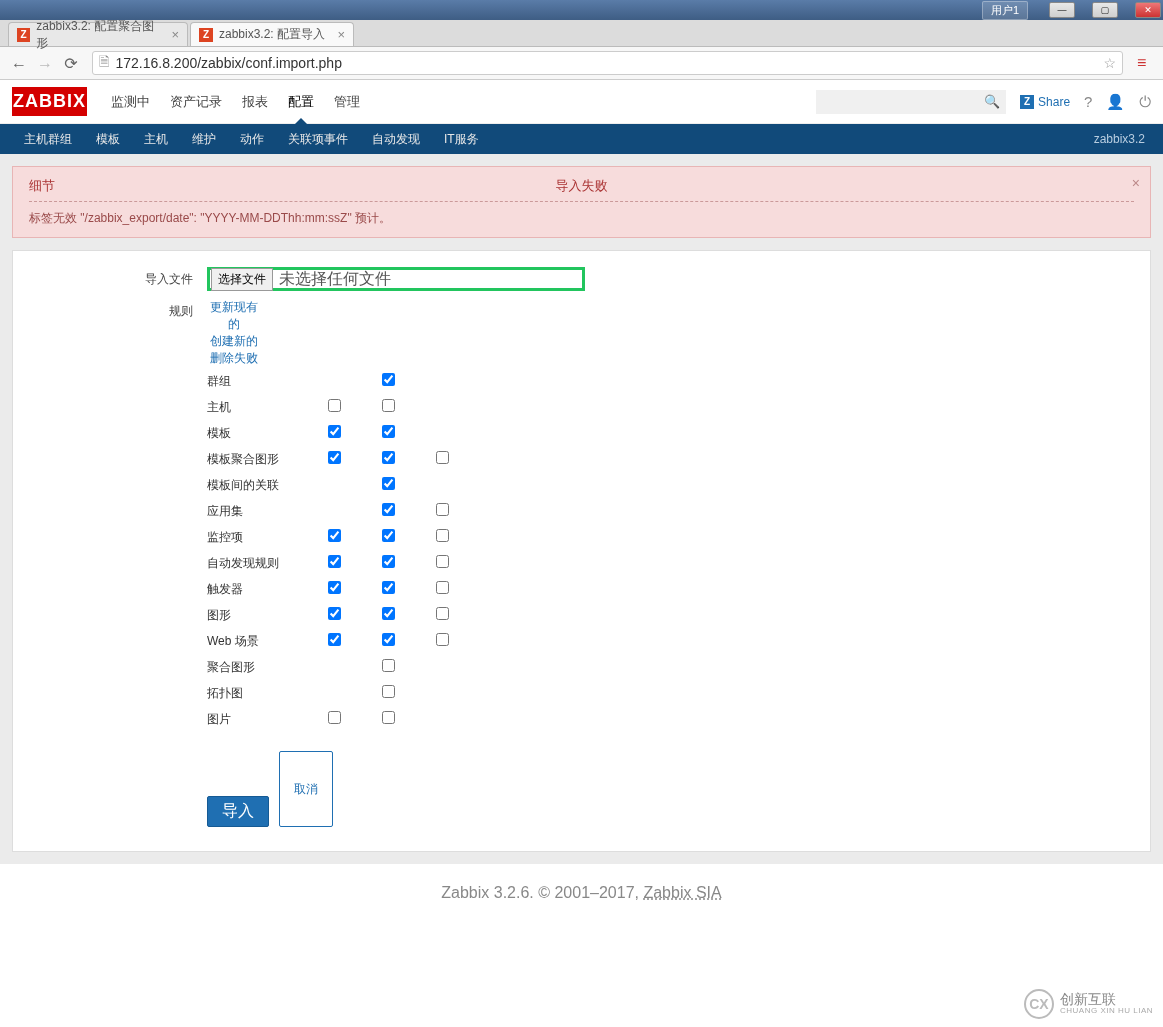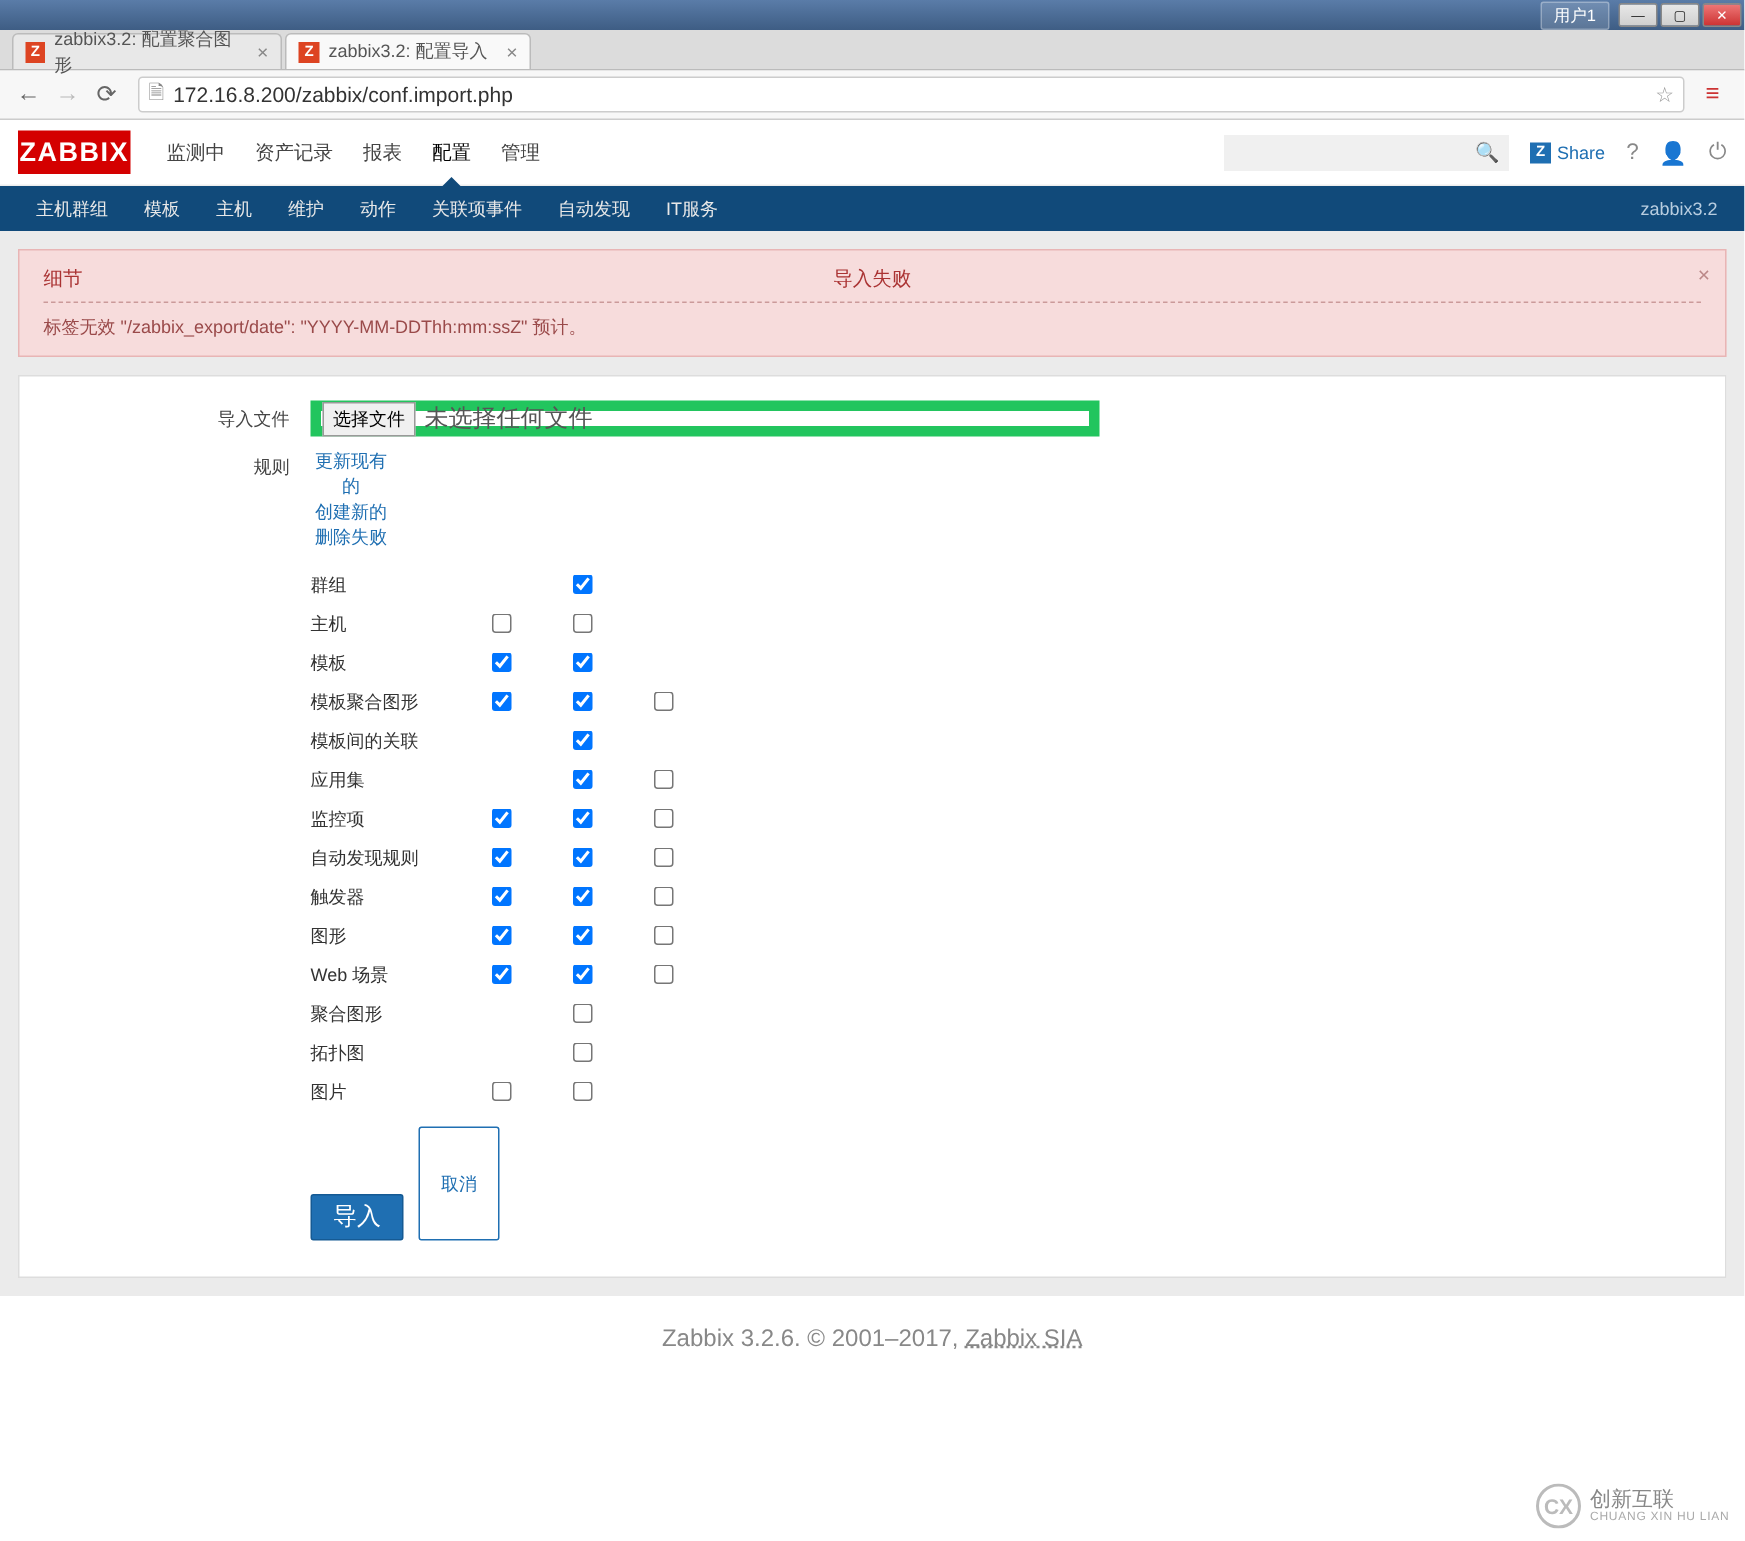--- a/index.html
+++ b/index.html
@@ -1,19 +1,19 @@
 <!DOCTYPE html>
 <html><head>
 <meta charset="utf-8">
 <style>
 * { margin: 0; padding: 0; box-sizing: border-box; font-family: Arial, "Microsoft YaHei", sans-serif; }
 body { background: #fff; font-size: 12px; color: #333; }
 
 
-.window-chrome { height: 20px; background: linear-gradient(#5a7ca8, #3e5d84); display: flex; justify-content: flex-end; align-items: center; padding: 0 2px; }
+.window-chrome { height: 20px; background: linear-gradient(#5a7ca8, #3e5d84); display: flex; justify-content: flex-end; align-items: center; padding: 0 2px; gap: 15px; }
 .window-chrome .user-label { color: #fff; background: rgba(255,255,255,0.15); padding: 1px 8px; border: 1px solid rgba(255,255,255,0.3); border-radius: 2px; font-size: 11px; margin-right: 4px; }
 .window-chrome .win-btn { width: 26px; height: 16px; margin-left: 2px; background: linear-gradient(#e8e8e8,#cfcfcf); border: 1px solid #888; border-radius: 2px; display: inline-flex; align-items: center; justify-content: center; font-size: 9px; color: #222; }
 .window-chrome .win-close { background: linear-gradient(#e77,#c33); color: #fff; }
 
 
 .tabs-bar { height: 27px; background: #dcdcdc; display: flex; align-items: flex-end; padding-left: 8px; border-bottom: 1px solid #bbb; }
 .tab { height: 24px; padding: 0 28px 0 8px; background: #e8e8e8; border: 1px solid #bbb; border-bottom: none; border-radius: 4px 4px 0 0; display: flex; align-items: center; margin-right: 2px; position: relative; font-size: 12px; color: #555; max-width: 180px; }
 .tab.active { background: #f9f9f9; }
 .tab .favicon { width: 14px; height: 14px; background: #d42; color: #fff; display: inline-flex; align-items: center; justify-content: center; font-size: 10px; font-weight: bold; margin-right: 6px; }
 .tab .close-x { position: absolute; right: 8px; color: #888; font-size: 13px; }
@@ -53,29 +53,29 @@
 .error-box .hd { display: flex; justify-content: space-between; border-bottom: 1px dashed #cb9a9a; padding-bottom: 6px; margin-bottom: 8px; font-size: 13px; }
 .error-box .hd .title-left { }
 .error-box .hd .title-center { position: absolute; left: 50%; transform: translateX(-50%); top: 10px; }
 .error-box .close-err { position: absolute; right: 10px; top: 8px; color: #b88; font-size: 14px; }
 .error-box .msg { color: #9a4a4a; font-size: 12px; }
 
 .form-box { background: #fff; border: 1px solid #ddd; padding: 16px 24px; }
 .form-row { display: flex; margin-bottom: 8px; }
 .form-label { width: 170px; text-align: right; padding-right: 14px; color: #444; font-size: 12px; padding-top: 4px; }
 .form-field { flex: 1; }
-.file-input-wrap { display: flex; align-items: center; border: 7px solid #22c55e; width: 526px; height: 24px; }
+.file-input-wrap { display: flex; align-items: center; border: 3px solid #22c55e; width: 378px; height: 24px; }
 .file-btn { border: 1px solid #999; background: #f0f0f0; padding: 2px 6px; font-size: 12px; margin: 1px 6px 1px 1px; }
 .file-text { color: #555; font-size: 16px; }
 
 .rules-table { margin-left: 0; }
 .rules-header { display: flex; color: #1f6fb2; font-size: 12px; margin-bottom: 6px; flex-direction: column; }
 .rules-header .col-name { width: 100px; }
 .rules-header .col { width: 54px; text-align: center; }
-.rule-row { display: flex; align-items: flex-end; height: 26px; font-size: 12px; color: #333; }
+.rule-row { display: flex; align-items: flex-start; height: 26px; font-size: 12px; color: #333; }
 .rule-row .col-name { width: 100px; }
 .rule-row .col { width: 54px; text-align: center; }
 .rule-row input[type=checkbox] { }
 
 .btn-row { margin-top: 14px; margin-left: 0; display: flex; gap: 10px; }
 .btn-primary { background: #1f6fb2; color: #fff; border: 1px solid #155a94; padding: 4px 14px; font-size: 16px; border-radius: 2px; margin-top: 45px; }
 .btn-secondary { background: #fff; color: #1f6fb2; border: 1px solid #1f6fb2; padding: 4px 14px; font-size: 12px; border-radius: 2px; }
 
 .footer { text-align: center; color: #888; font-size: 16px; padding: 20px 0; }
 .footer a { color: #888; text-decoration: underline dotted; }

